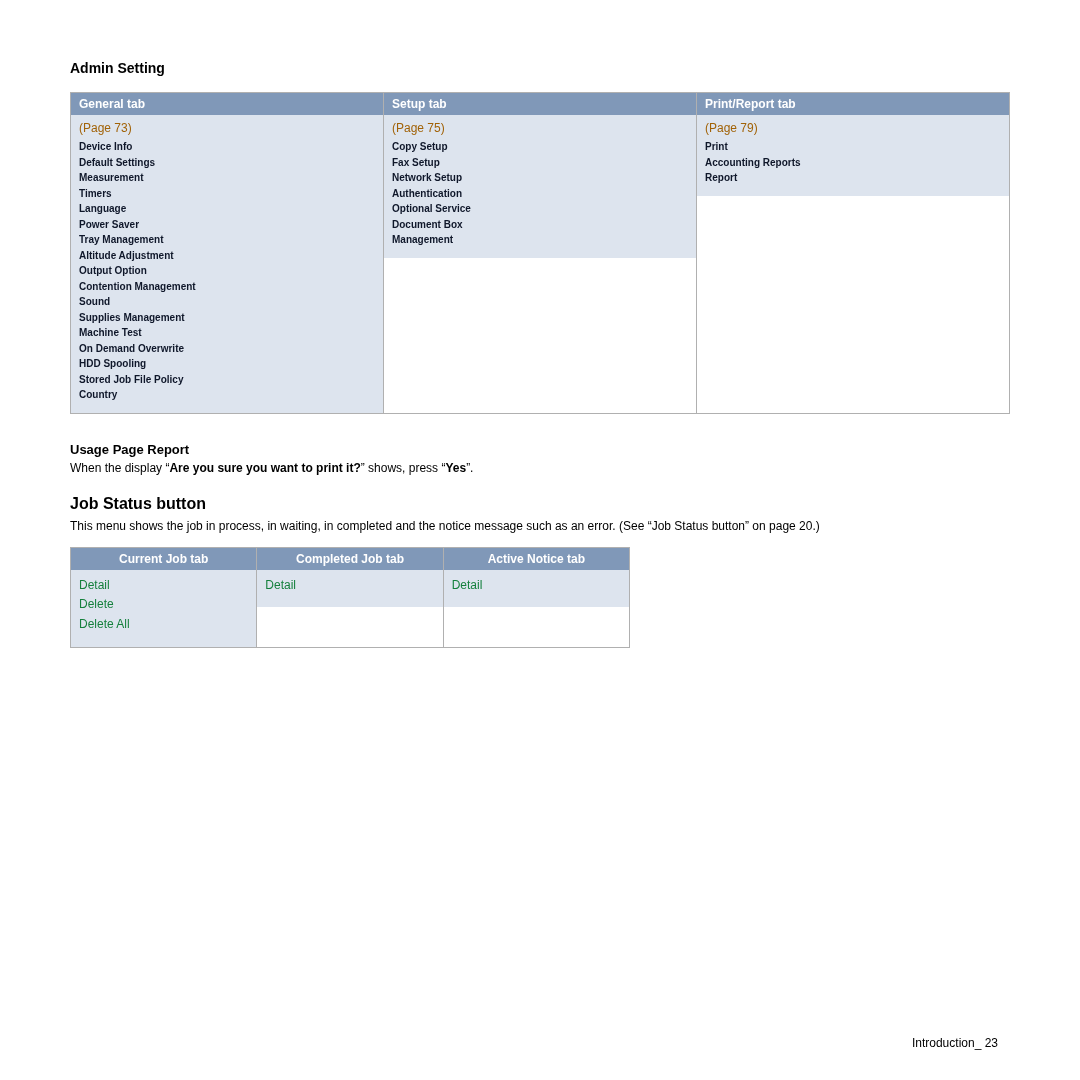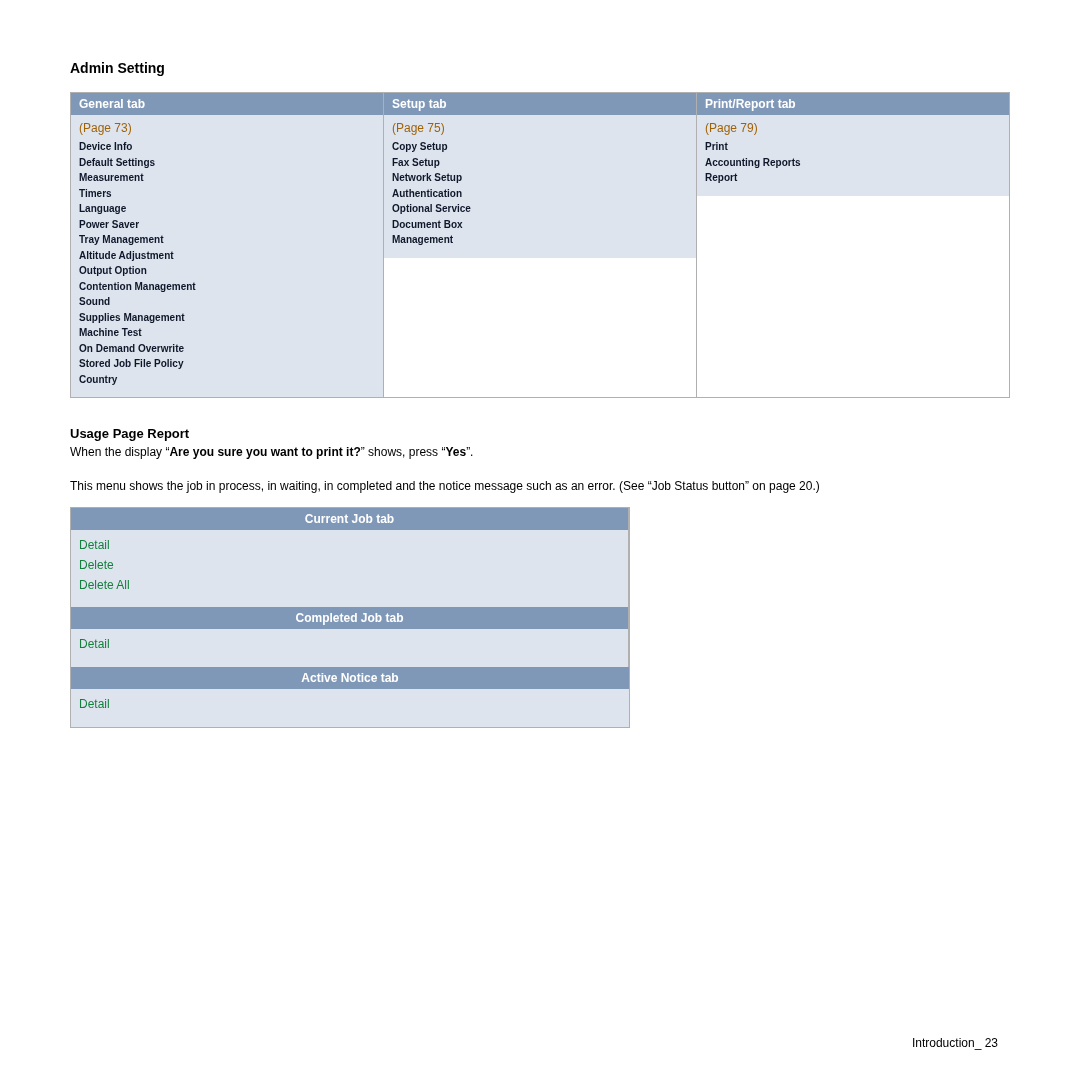--- a/index.html
+++ b/index.html
@@ -101,21 +101,20 @@
       font-size: 12px;
       margin-bottom: 14px;
     }
 
     
     .job-table {
       display: flex;
       gap: 0;
       border: 1px solid #b0b0b0;
       width: 560px;
-      flex-direction: column;
     }
 
     .job-col {
       flex: 1;
       border-right: 1px solid #b0b0b0;
     }
     .job-col:last-child {
       border-right: none;
     }
 
@@ -169,20 +168,21 @@
         <div class="col-item">Language</div>
         <div class="col-item">Power Saver</div>
         <div class="col-item">Tray Management</div>
         <div class="col-item">Altitude Adjustment</div>
         <div class="col-item">Output Option</div>
         <div class="col-item">Contention Management</div>
         <div class="col-item">Sound</div>
         <div class="col-item">Supplies Management</div>
         <div class="col-item">Machine Test</div>
         <div class="col-item">On Demand Overwrite</div>
+        <div class="col-item">HDD Spooling</div>
         <div class="col-item">Stored Job File Policy</div>
         <div class="col-item">Country</div>
       </div>
     </div>
 
     <div class="admin-col">
       <div class="col-header">Setup tab</div>
       <div class="col-body">
         <div class="col-page-ref">(Page 75)</div>
         <div class="col-item">Copy Setup</div>
@@ -208,20 +208,21 @@
   </div>
 
   <div class="usage-section">
     <div class="usage-title">Usage Page Report</div>
     <div class="usage-text">
       <span>When the display “</span><span class="bold-text">Are you sure you want to print it?</span><span>” shows, press “</span><span class="bold-text">Yes</span><span>”.</span>
     </div>
   </div>
 
   <div class="job-status-section">
+    <div class="job-status-title">Job Status button</div>
     <div class="job-status-desc">This menu shows the job in process, in waiting, in completed and the notice message such as an error. (See “Job Status button” on page 20.)</div>
 
     <div class="job-table">
 
       <div class="job-col">
         <div class="job-col-header">Current Job tab</div>
         <div class="job-col-body">
           <div class="job-col-item">Detail</div>
           <div class="job-col-item">Delete</div>
           <div class="job-col-item">Delete All</div>

